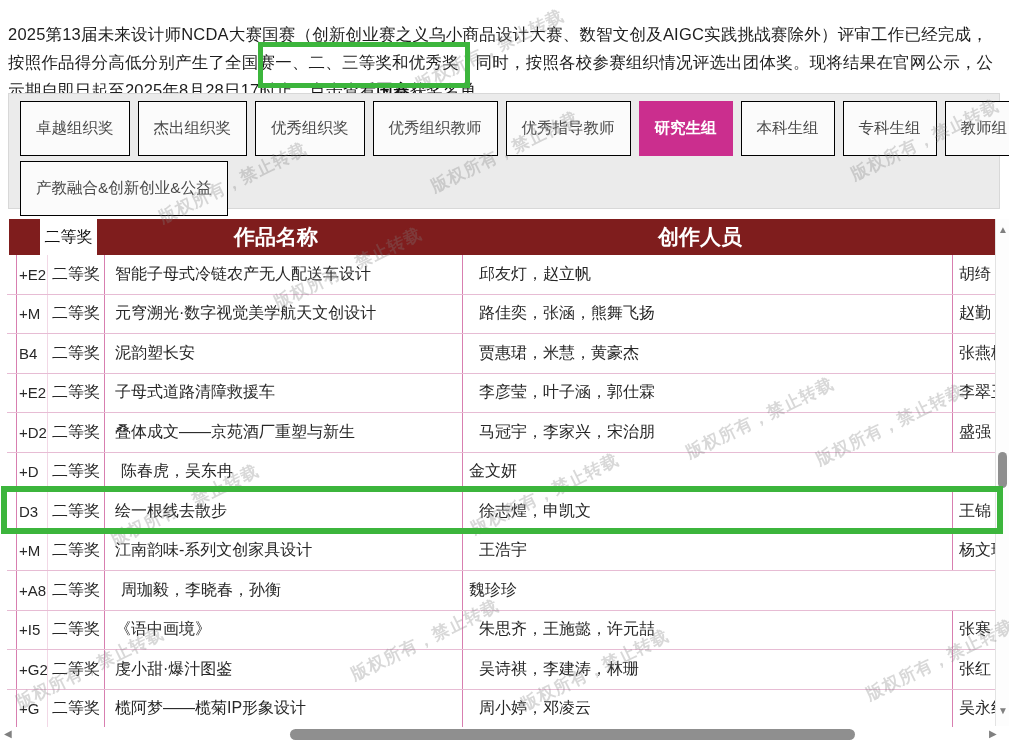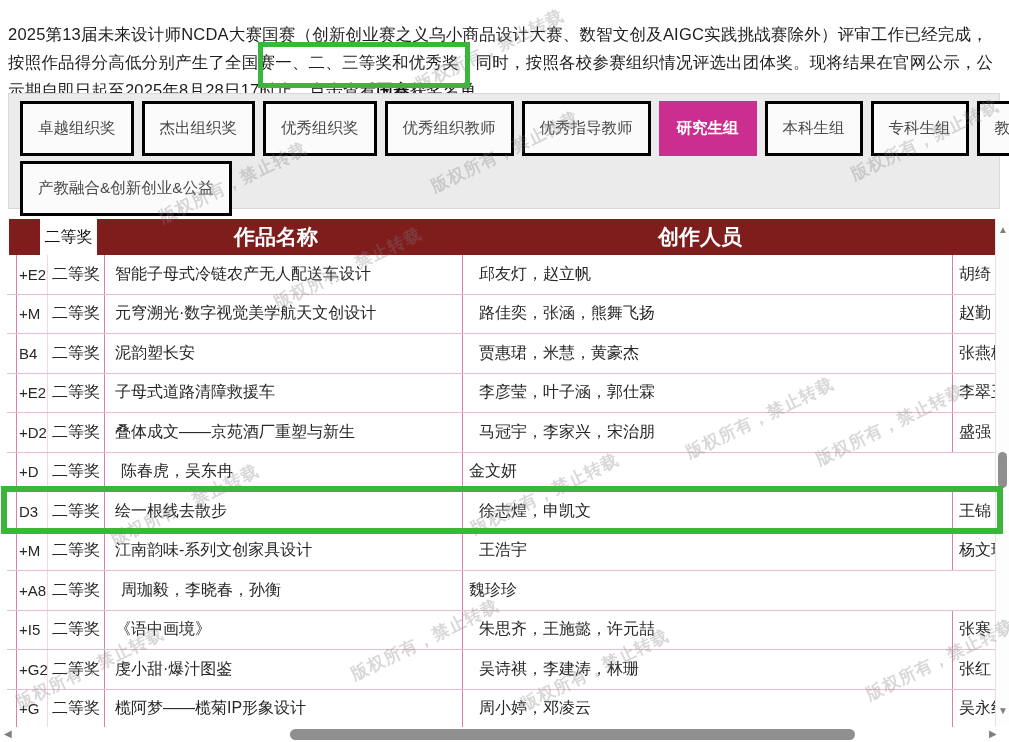--- a/index.html
+++ b/index.html
@@ -19,21 +19,21 @@
   .gb-link{left:258px;top:42px;width:212px;height:46px;}
   .gb-row{left:1px;top:486px;width:1002px;height:48px;border-width:6px;}
   
   .tabs{
     position:absolute;left:8px;top:93px;width:992px;height:116px;box-sizing:border-box;
     background:#ebebeb;border:1px solid #d8d8d8;
   }
   .tab-row{display:flex;gap:8px;padding:7px 0 0 11px;}
   .tab{
     height:55px;display:flex;align-items:center;padding:0 15px;background:#fbfbfb;
-    border:3px solid #000000;font-size:15.5px;color:#4a4a4a;box-sizing:border-box;
+    border:1px solid #000000;font-size:15.5px;color:#4a4a4a;box-sizing:border-box;
     cursor:pointer;white-space:nowrap;
   }
   .tab.active{background:#cb2e8e;border-color:#cb2e8e;color:#fff;font-weight:bold;}
   
   .grid{display:grid;grid-template-columns:9px 31px 57px 358px 490px 50px;}
   .table{position:absolute;left:0;top:219px;width:995px;}
   .thead{height:36px;background:#fff;}
   .th{background:#7f1d1d;color:#fff;font-weight:bold;font-size:21px;
       display:flex;align-items:center;justify-content:center;overflow:hidden;}
   .th-filter{background:#fff;color:#111;font-weight:normal;font-size:16px;

